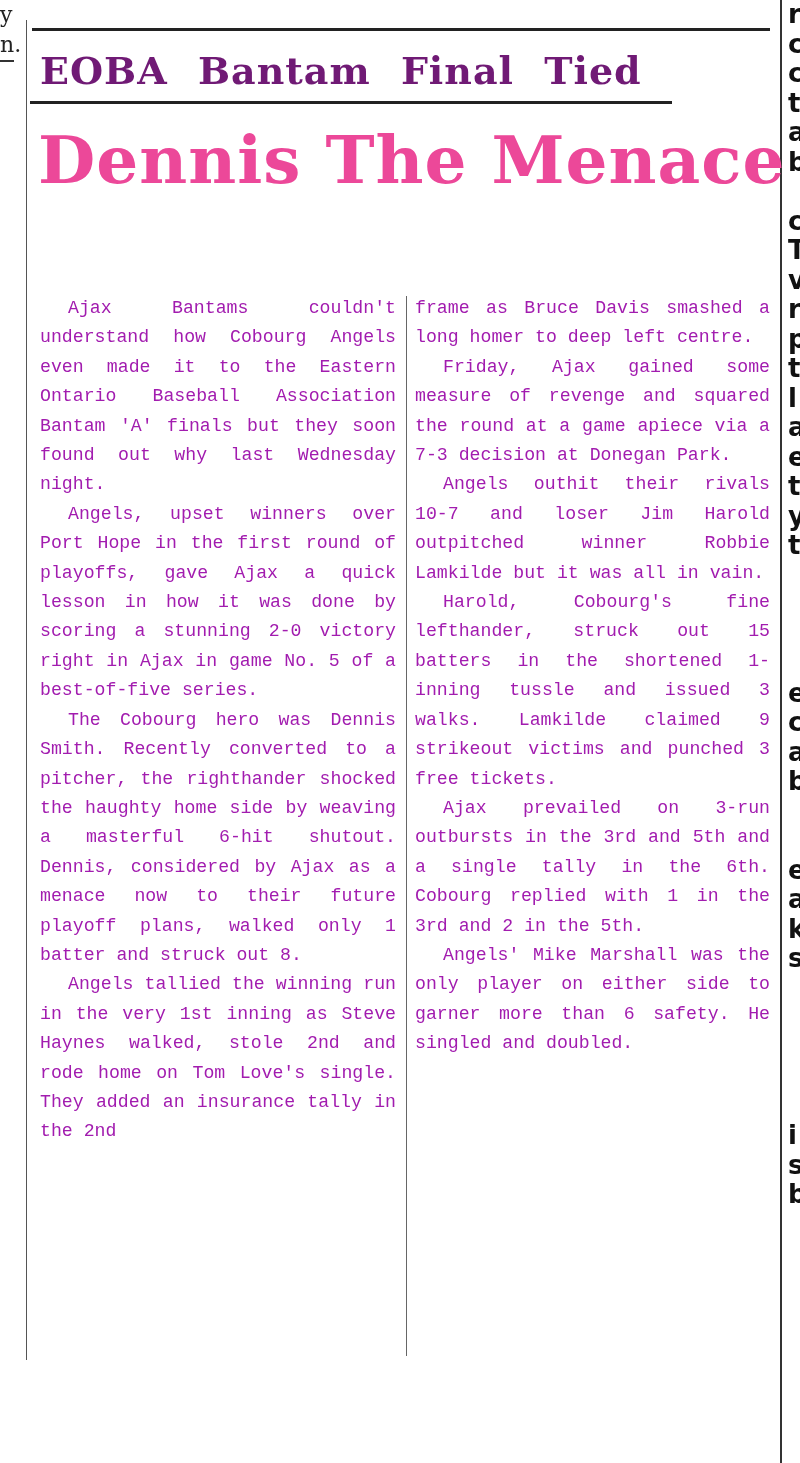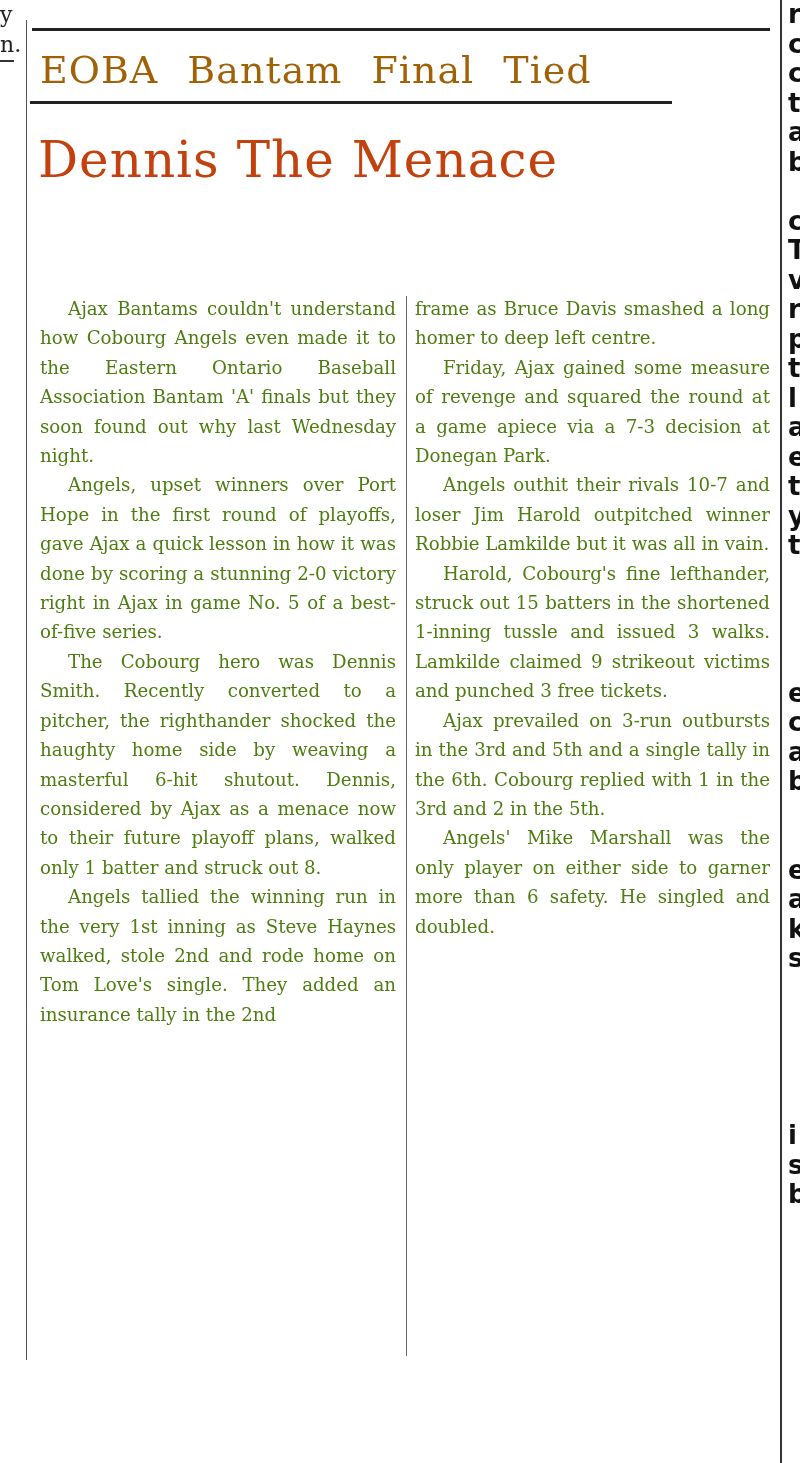--- a/index.html
+++ b/index.html
@@ -8,30 +8,30 @@
     font-family: "DejaVu Serif", "Liberation Serif", serif; color: #1a1a1a;
   }
   .edge-left { position: absolute; left: 0; top: 0; font-size: 22px; line-height: 30px; color: #222; }
   .edge-left .dash { position: absolute; left: 0; top: 60px; width: 14px; height: 2px; background: #333; }
   .vrule-left { position: absolute; left: 26px; top: 20px; width: 1px; height: 1340px; background: #555; }
   .vrule-right { position: absolute; left: 780px; top: 0; width: 2px; height: 1463px; background: #333; }
   .edge-right { position: absolute; left: 788px; top: 0; width: 14px; font-family: "DejaVu Sans", sans-serif; font-weight: bold; font-size: 26px; line-height: 29.5px; color: #111; overflow: hidden; }
   .edge-right span { display: block; height: 29.5px; }
   .top-rule { position: absolute; left: 32px; top: 28px; width: 738px; height: 3px; background: #222; }
   .kicker {
-    position: absolute; left: 40px; top: 48px; font-family: "DejaVu Serif", serif; font-weight: normal;
-    font-size: 38px; letter-spacing: 1px; word-spacing: 16px; color: #a16207; white-space: nowrap;
+    position: absolute; left: 40px; top: 48px; font-family: "DejaVu Serif", serif; font-weight: bold;
+    font-size: 38px; letter-spacing: 1px; word-spacing: 16px; color: #701a75; white-space: nowrap;
   }
   .kicker-rule { position: absolute; left: 30px; top: 101px; width: 642px; height: 3px; background: #222; }
   .headline {
-    position: absolute; left: 38px; top: 118px; font-family: "DejaVu Serif", serif; font-weight: normal;
-    font-size: 50px; line-height: 84px; color: #c2410c; letter-spacing: 1px;
+    position: absolute; left: 38px; top: 118px; font-family: "DejaVu Serif", serif; font-weight: bold;
+    font-size: 66px; line-height: 84px; color: #ec4899; letter-spacing: 1px;
   }
   .headline div { white-space: nowrap; }
-  .col { position: absolute; top: 294px; font-size: 18.2px; line-height: 29.4px; text-align: justify; color: #4d7c0f; }
+  .col { position: absolute; top: 294px; font-size: 18.2px; line-height: 29.4px; text-align: justify; color: #a21caf; font-family: Liberation Mono, monospace; }
   .col.c1 { left: 40px; width: 356px; }
   .col.c2 { left: 415px; width: 355px; }
   .col p { margin: 0; text-indent: 28px; hyphens: manual; }
   .col p.cont { text-indent: 0; }
   .col-rule { position: absolute; left: 406px; top: 296px; width: 1px; height: 1060px; background: #666; }
 </style>
 </head>
 <body>
 
 <div class="edge-left">

